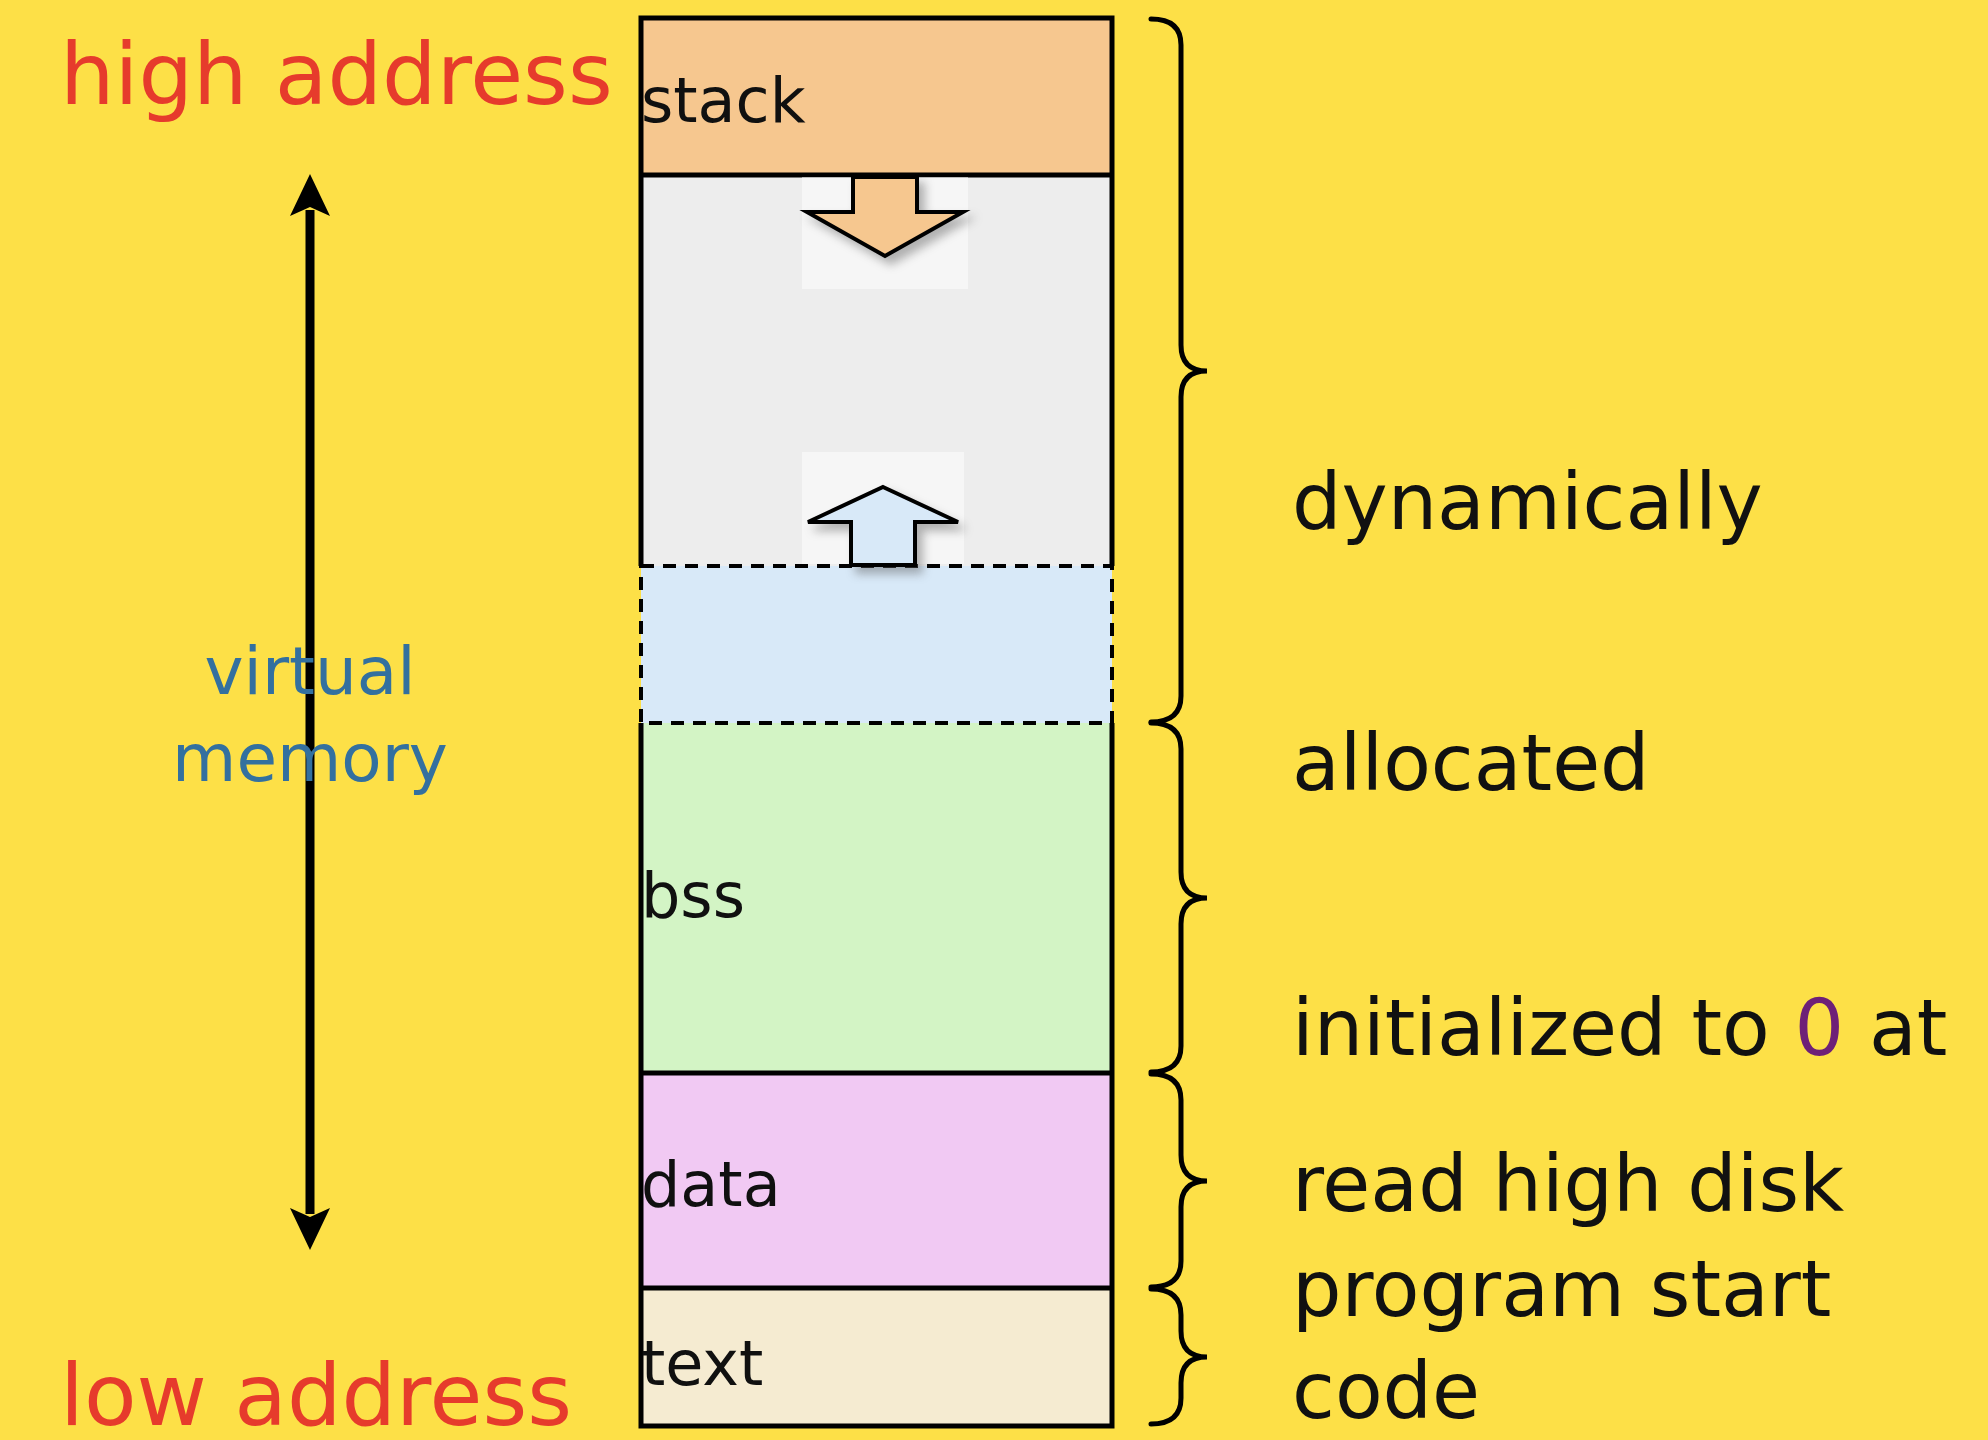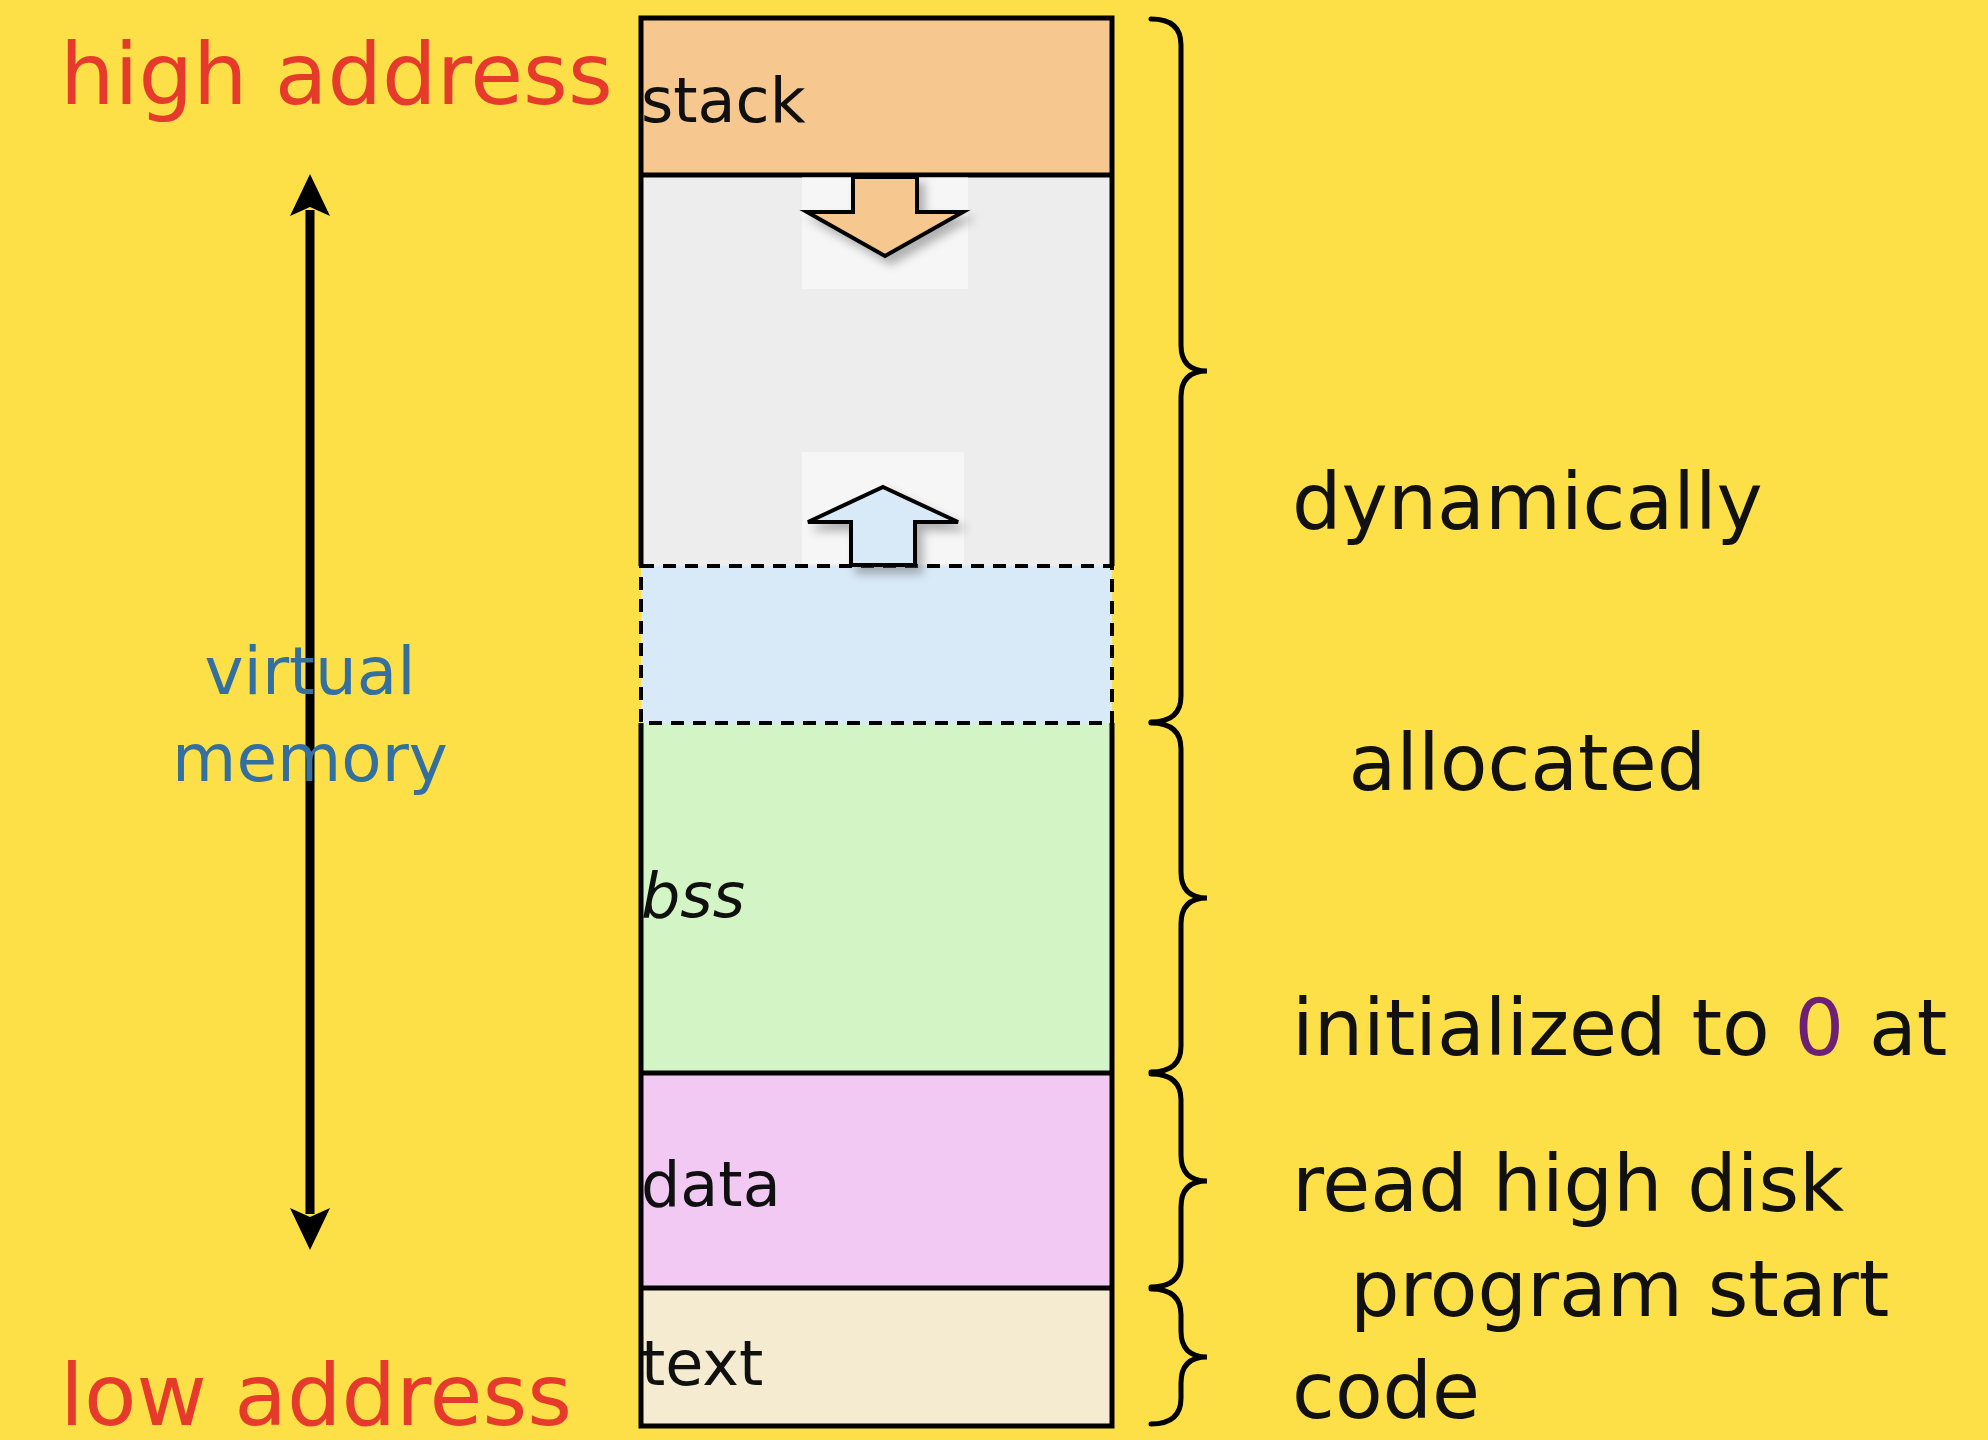--- a/index.html
+++ b/index.html
@@ -32,21 +32,21 @@
   .grow-arrow-up{fill:var(--heap-fill);stroke:#000;stroke-width:4;stroke-linejoin:miter;
     filter:drop-shadow(6px 7px 5px rgba(90,90,90,0.45));}
 
   
   .lbl{position:absolute;line-height:1;white-space:pre;}
   .left-col{position:absolute;left:60px;width:500px;text-align:center;}
   .red-lbl{font-size:86px;color:var(--red);}
   .blue-lbl{font-size:66px;line-height:87px;color:var(--blue);text-align:center;}
   .seg-lbl{position:absolute;left:641px;width:471px;
            font-size:62px;color:#101010;}
-  .annot{position:absolute;left:1292px;font-size:78px;line-height:87px;color:var(--ink);white-space:pre;text-align:center;}
+  .annot{position:absolute;left:1292px;font-size:78px;line-height:87px;color:var(--ink);white-space:pre;}
   .zero{color:var(--purple);}
 </style>
 </head>
 <body>
 
 <div id="canvas">
 
   <svg id="diagram-svg" width="1988" height="1440" viewBox="0 0 1988 1440">
 
     <rect class="seg-fill fill-stack" x="641" y="18" width="471" height="157"></rect>
@@ -84,21 +84,21 @@
   <div class="left-col red-lbl lbl" style="top:31px;">high address</div>
 
   <div class="left-col blue-lbl" style="top:628px;">
     <div>virtual</div>
     <div>memory</div>
   </div>
 
   <div class="left-col red-lbl lbl" style="top:1307px;margin-top:45px;">low address</div>
 
   <div class="seg-lbl" style="top:64px;">stack</div>
-  <div class="seg-lbl" style="top:859px;font-style:italic;">bss</div>
+  <div class="seg-lbl" style="top:859px;">bss</div>
   <div class="seg-lbl" style="top:1148px;">data</div>
   <div class="seg-lbl" style="top:1327px;">text</div>
 
   <div class="annot" style="top:285px;">
     <div>dynamically</div>
     <div>allocated</div>
   </div>
 
   <div class="annot" style="top:811px;">
     <div><span>initialized to </span><span class="zero">0</span><span> at</span></div>

